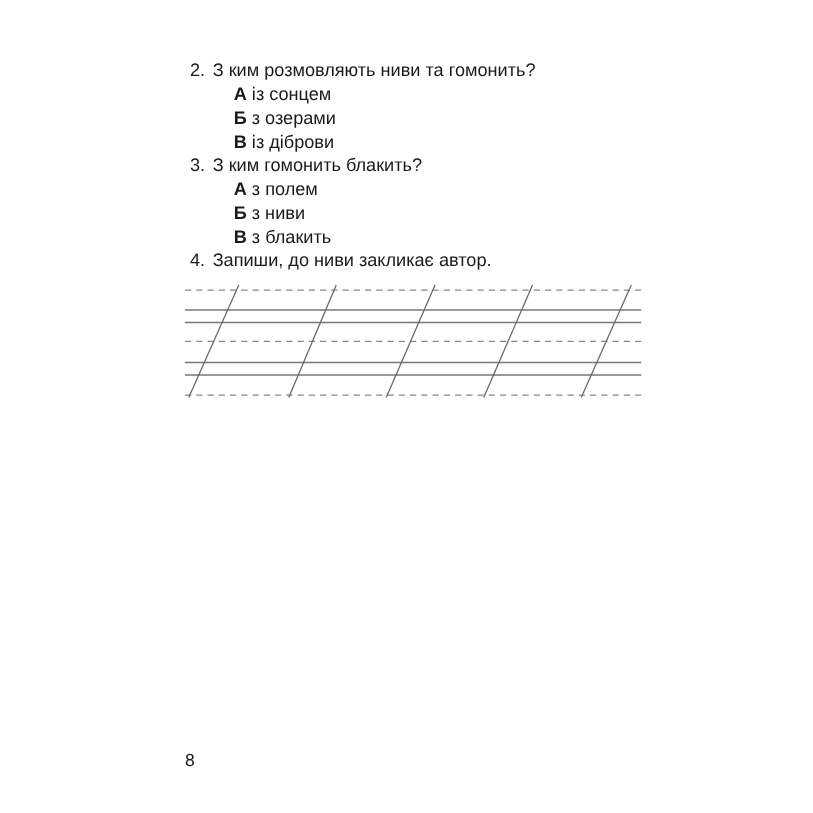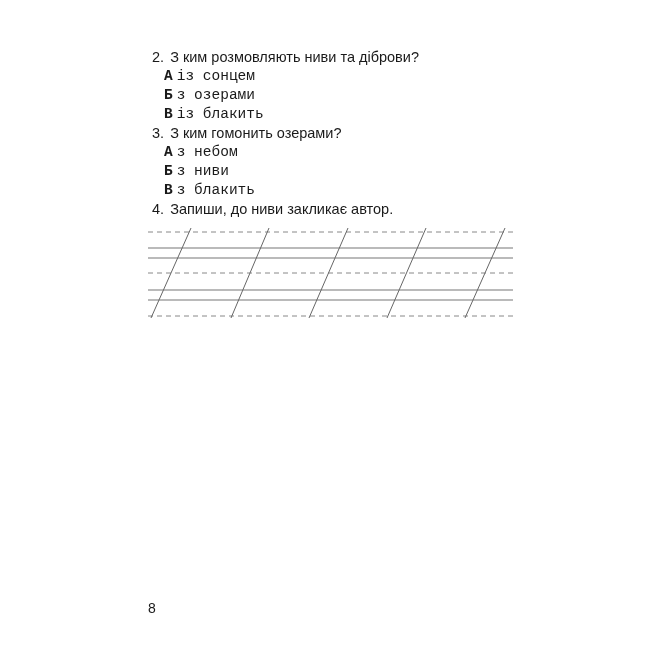--- a/index.html
+++ b/index.html
@@ -1,48 +1,48 @@
 <!DOCTYPE html>
 <html><head>
   <meta charset="utf-8">
   <style>
     html, body { margin: 0; padding: 0; background: #ffffff; }
     body { width: 650px; height: 650px; position: relative; overflow: hidden;
            font-family: "Liberation Sans", sans-serif; color: #1a1a1a; }
     .line { position: absolute; font-size: 14.5px; line-height: 18px; white-space: nowrap; }
     .q { left: 152px; }
-    .opt { left: 164px; font-family: Liberation Mono, monospace; }
+    .opt { left: 187px; }
     .opt b { font-weight: bold; margin-right: 4px; }
     .q .num { margin-right: 2px; }
     #writing { position: absolute; left: 0; top: 0; }
     .page-num { position: absolute; left: 148px; top: 600px; font-size: 14px; }
   </style>
 </head>
 <body>
 
 <div class="line q" style="top:48px">
   <span class="num">2.</span>
-  <span>З ким розмовляють ниви та діброви?</span>
+  <span>З ким розмовляють ниви та гомонить?</span>
 </div>
 <div class="line opt" style="top:67px">
   <b>А</b><span>із сонцем</span>
 </div>
 <div class="line opt" style="top:86px">
   <b>Б</b><span>з озерами</span>
 </div>
 <div class="line opt" style="top:105px">
-  <b>В</b><span>із блакить</span>
+  <b>В</b><span>із діброви</span>
 </div>
 
 <div class="line q" style="top:124px">
   <span class="num">3.</span>
-  <span>З ким гомонить озерами?</span>
+  <span>З ким гомонить блакить?</span>
 </div>
 <div class="line opt" style="top:143px">
-  <b>А</b><span>з небом</span>
+  <b>А</b><span>з полем</span>
 </div>
 <div class="line opt" style="top:162px">
   <b>Б</b><span>з ниви</span>
 </div>
 <div class="line opt" style="top:181px">
   <b>В</b><span>з блакить</span>
 </div>
 
 <div class="line q" style="top:200px">
   <span class="num">4.</span>

